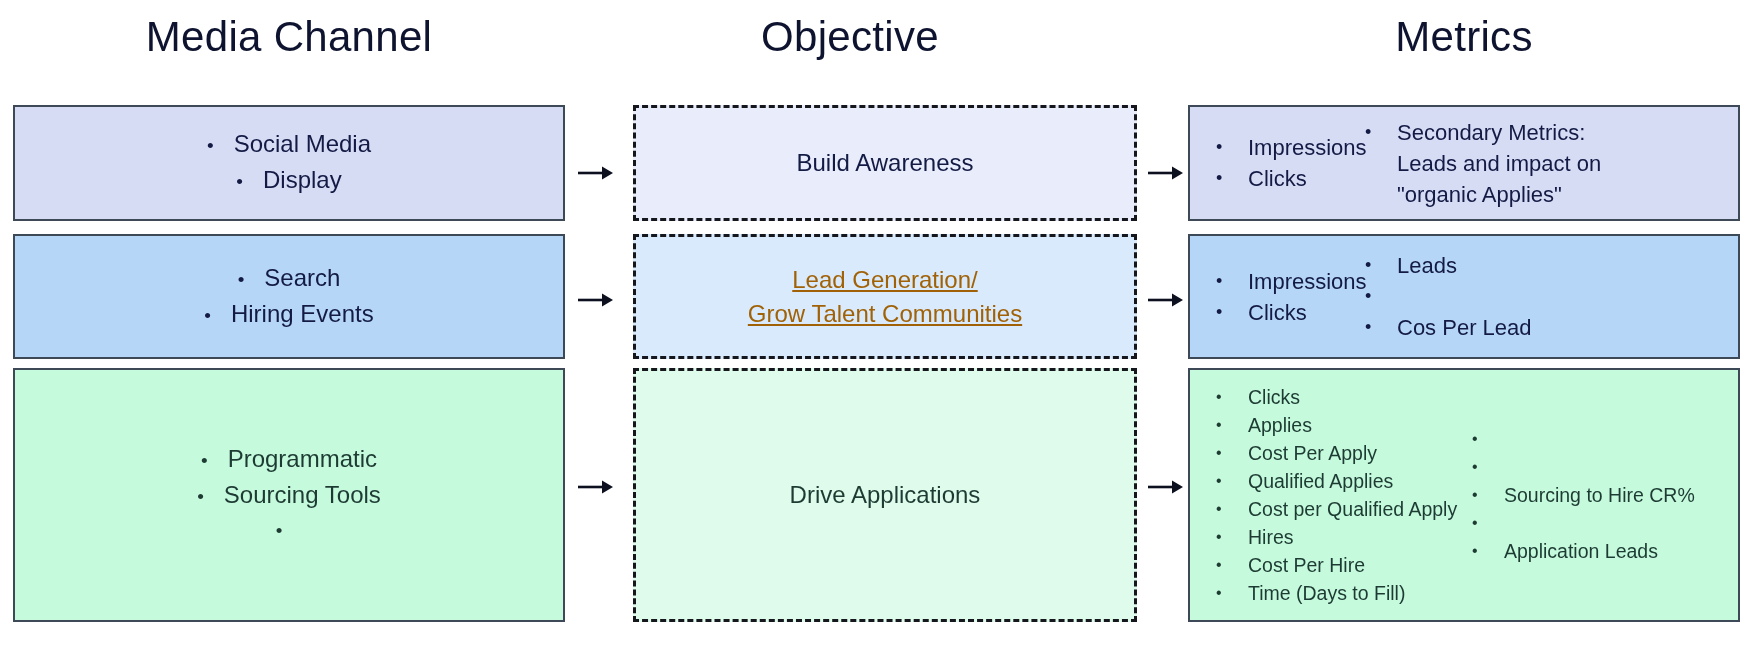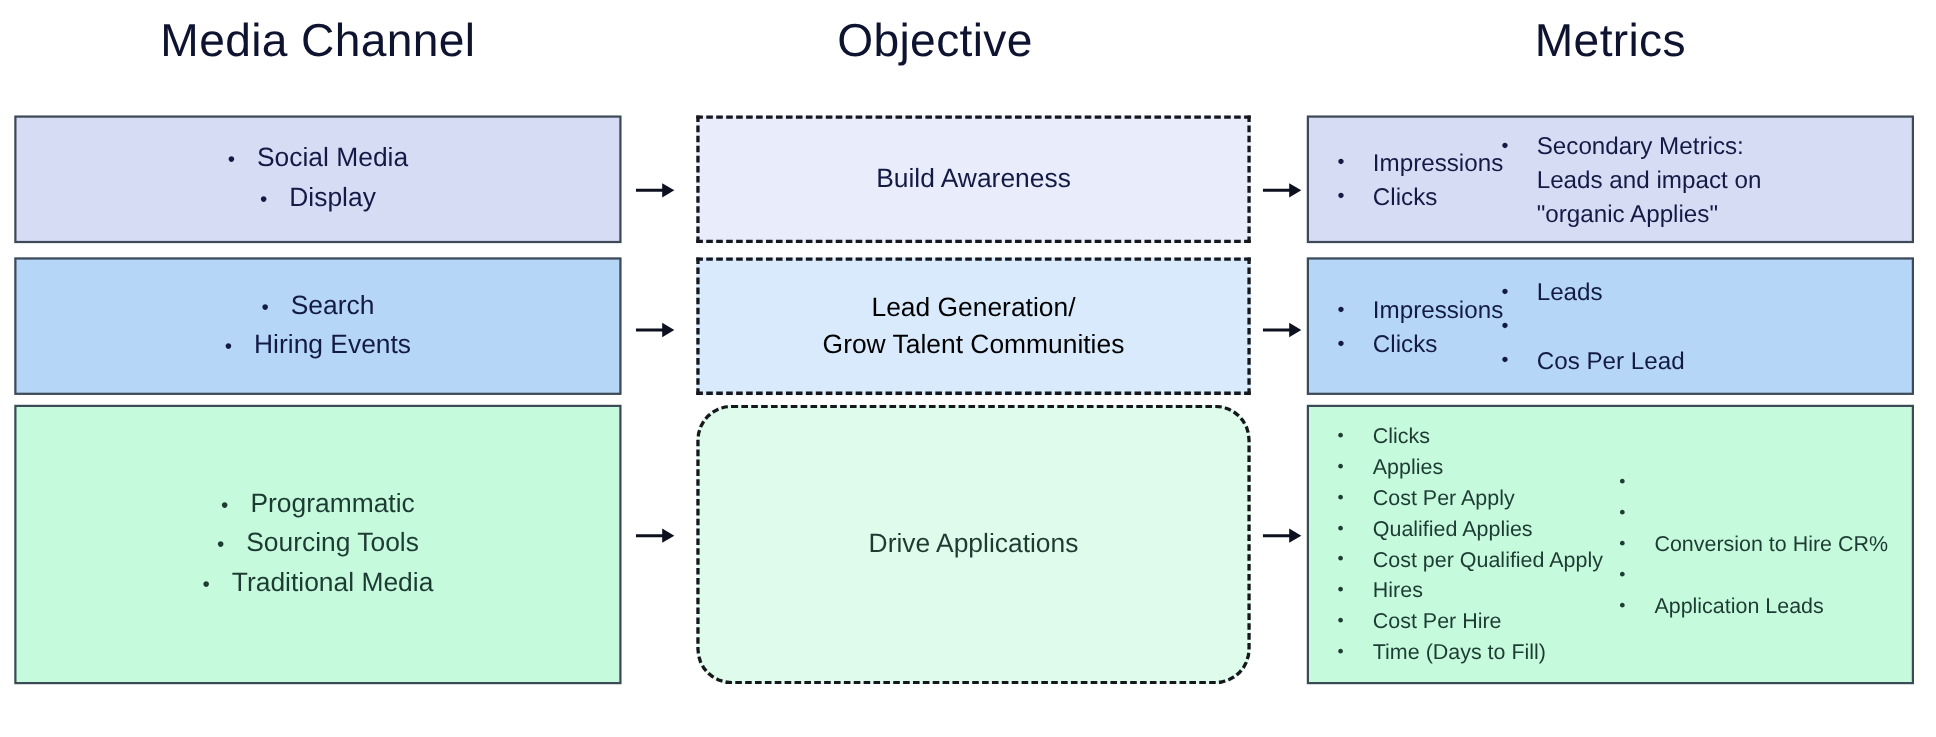--- a/index.html
+++ b/index.html
@@ -118,21 +118,21 @@
       <span class="bullet">•</span>
       <span class="label">Hiring Events</span>
     </div>
   </div>
 
   <svg class="arrow a-g1 a-r2" viewBox="0 0 36 16">
     <line x1="0" y1="8" x2="26" y2="8" stroke="#0c101f" stroke-width="2.6"></line>
     <path d="M24 1.5 L35 8 L24 14.5 Z" fill="#0c101f"></path>
   </svg>
 
-  <div class="box dashed r2 c-objective objective-box" style="background-color: rgb(216, 234, 252); color: #000000;">
+  <div class="box dashed r2 c-objective objective-box" style="background-color: rgb(216, 234, 252); color: #a16207; text-decoration: underline;">
     <span class="obj-text">Lead Generation/
 Grow Talent Communities</span>
   </div>
 
   <svg class="arrow a-g2 a-r2" viewBox="0 0 36 16">
     <line x1="0" y1="8" x2="26" y2="8" stroke="#0c101f" stroke-width="2.6"></line>
     <path d="M24 1.5 L35 8 L24 14.5 Z" fill="#0c101f"></path>
   </svg>
 
   <div class="box solid r2 c-metrics metrics-box m12" style="background-color: rgb(182, 214, 248); color: rgb(19, 27, 69);">
@@ -165,30 +165,29 @@
     <div class="channel-line">
       <span class="bullet">•</span>
       <span class="label">Programmatic</span>
     </div>
     <div class="channel-line">
       <span class="bullet">•</span>
       <span class="label">Sourcing Tools</span>
     </div>
     <div class="channel-line">
       <span class="bullet">•</span>
-      <span class="label">Traditional Media</span>
     </div>
   </div>
 
   <svg class="arrow a-g1 a-r3" viewBox="0 0 36 16">
     <line x1="0" y1="8" x2="26" y2="8" stroke="#0c101f" stroke-width="2.6"></line>
     <path d="M24 1.5 L35 8 L24 14.5 Z" fill="#0c101f"></path>
   </svg>
 
-  <div class="box dashed r3 c-objective objective-box" style="background-color: rgb(222, 251, 235); color: rgb(29, 59, 51); border-radius: 32px;">
+  <div class="box dashed r3 c-objective objective-box" style="background-color: rgb(222, 251, 235); color: rgb(29, 59, 51);">
     <span class="obj-text">Drive Applications</span>
   </div>
 
   <svg class="arrow a-g2 a-r3" viewBox="0 0 36 16">
     <line x1="0" y1="8" x2="26" y2="8" stroke="#0c101f" stroke-width="2.6"></line>
     <path d="M24 1.5 L35 8 L24 14.5 Z" fill="#0c101f"></path>
   </svg>
 
   <div class="box solid r3 c-metrics metrics-box m3" style="background-color: rgb(197, 250, 221); color: rgb(29, 59, 51);">
     <div class="mcol mcol1">
@@ -227,21 +226,21 @@
     </div>
     <div class="mcol mcol2">
       <div class="mi">
         <span class="bullet">•</span>
       </div>
       <div class="mi">
         <span class="bullet">•</span>
       </div>
       <div class="mi">
         <span class="bullet">•</span>
-        <span class="label">Conversion to Hire CR%</span>
+        <span class="label">Sourcing to Hire CR%</span>
       </div>
       <div class="mi">
         <span class="bullet">•</span>
       </div>
       <div class="mi">
         <span class="bullet">•</span>
         <span class="label">Application Leads</span>
       </div>
     </div>
   </div>

